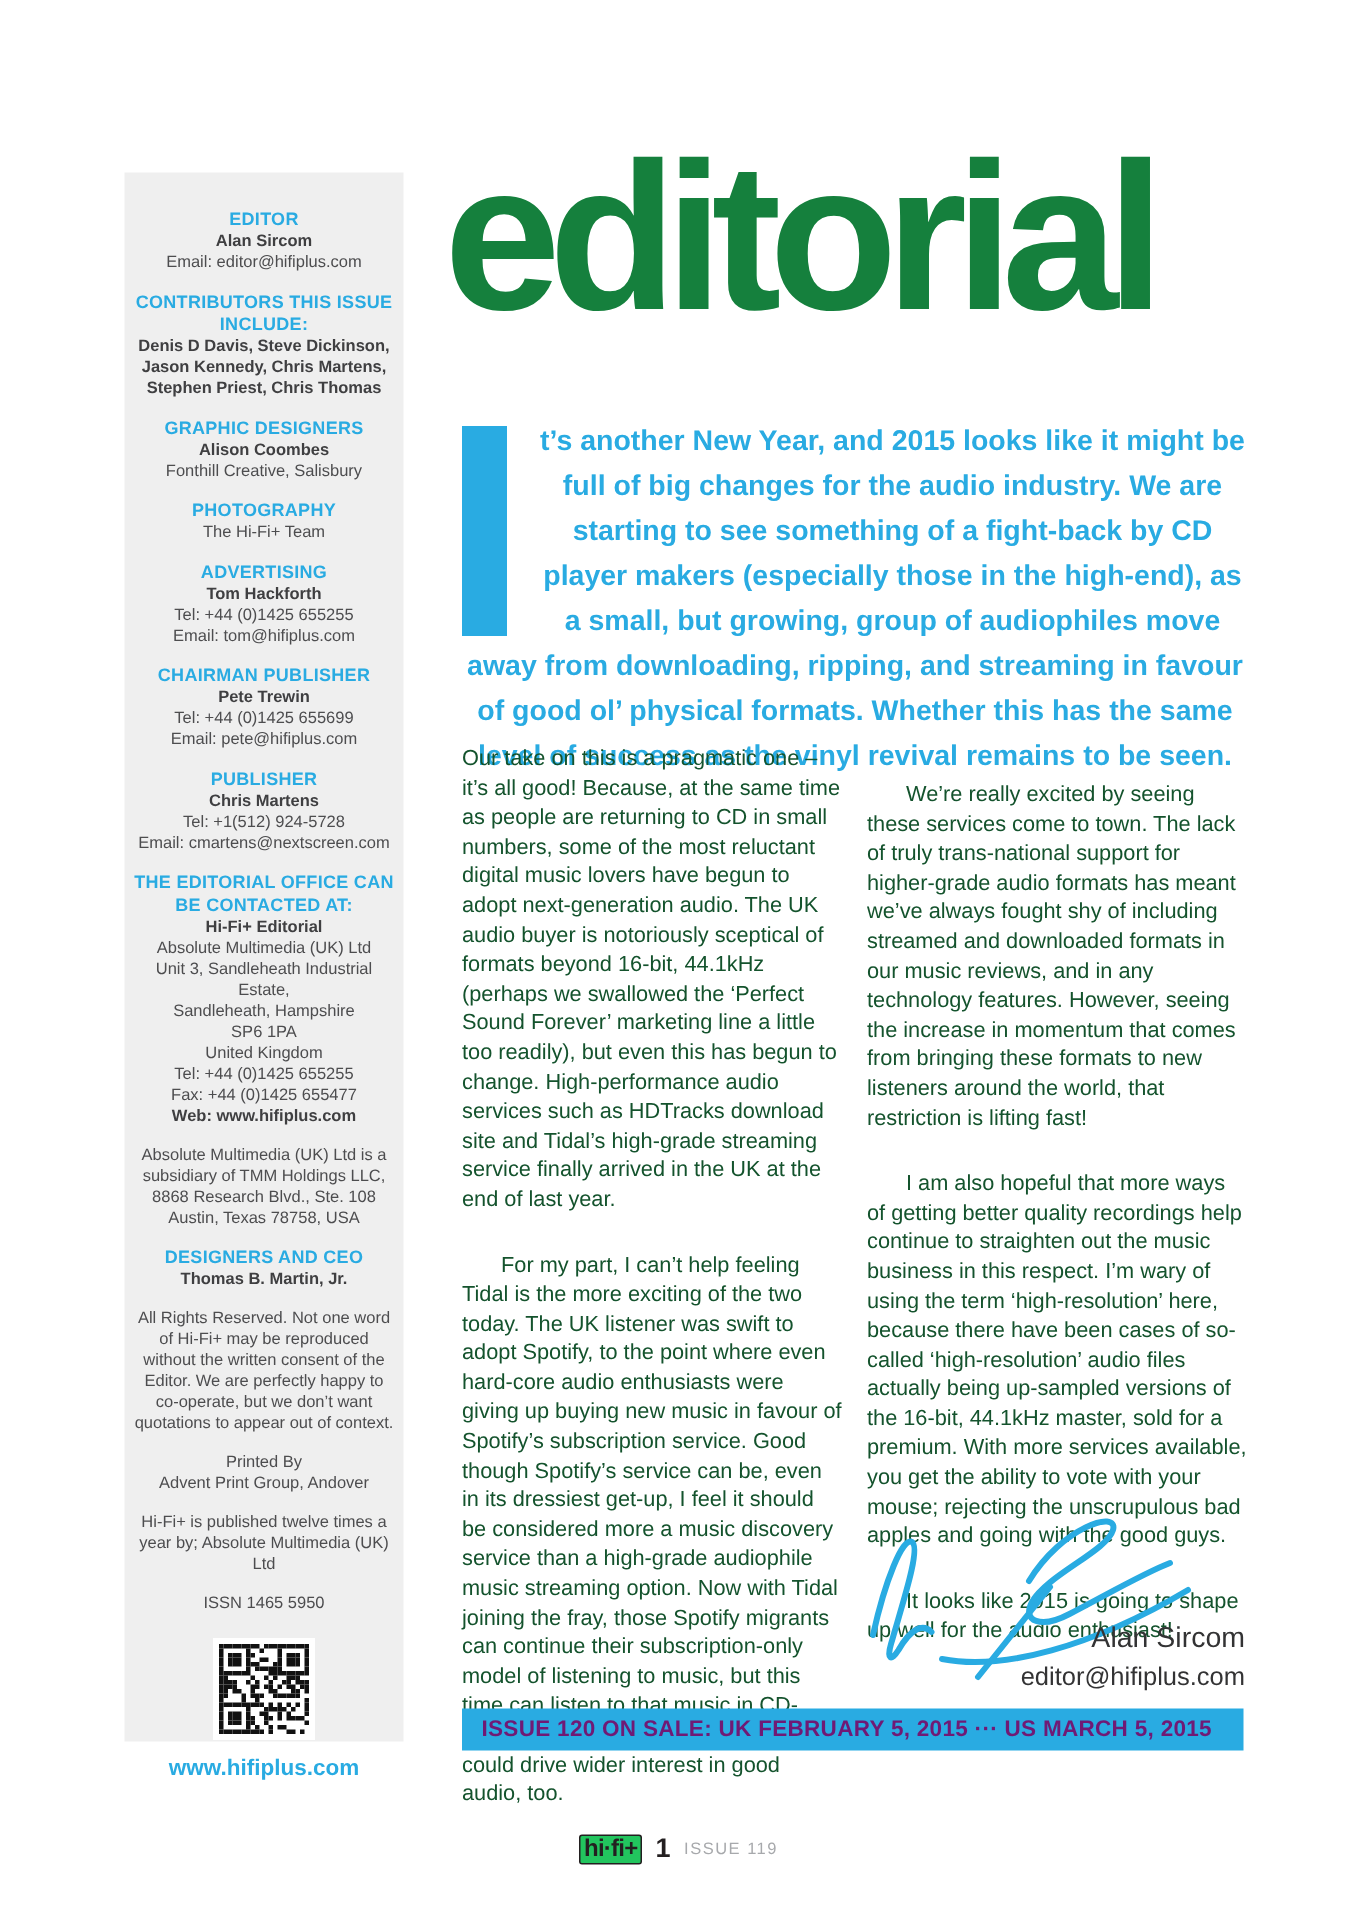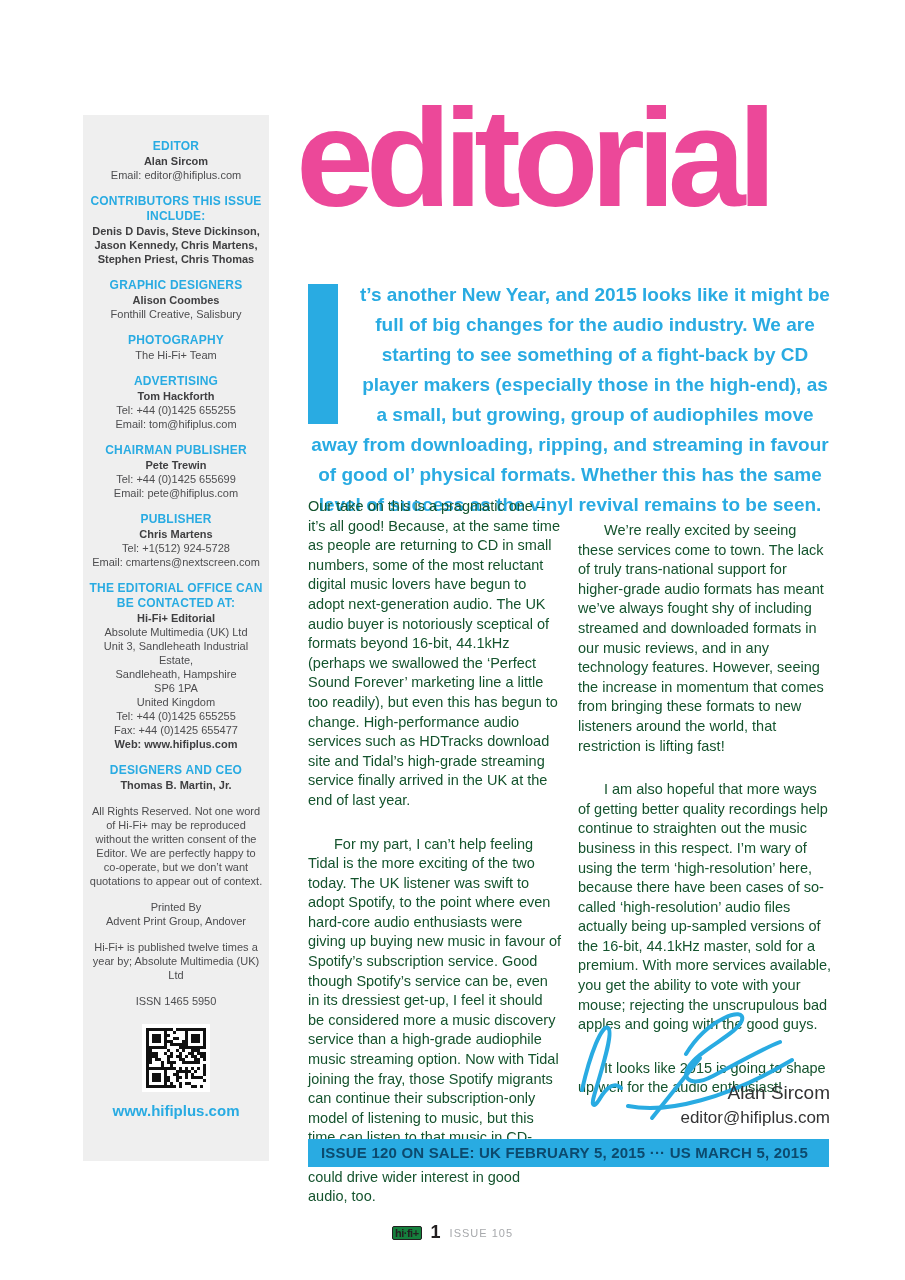--- a/index.html
+++ b/index.html
@@ -22,50 +22,50 @@
   .qr-wrap { display:flex; justify-content:center; margin:16px 0 10px 0; }
   .qr { display:grid; grid-template-columns:repeat(20,3px); grid-template-rows:repeat(20,3px); background:#ffffff; padding:4px; }
   .qr div { width:3px; height:3px; }
   .qr .on { background:#111111; }
   .side-site { color:#29abe2; font-weight:bold; font-size:15px; margin-top:2px; }
 
   
   .title {
     position:absolute; left:296px; top:88px; width:540px;
     font-size:140px; line-height:140px; font-weight:bold; letter-spacing:-8px;
-    color:#ec4899;
+    color:#15803d;
   }
   .intro { position:absolute; left:308px; top:280px; width:524px; color:#29abe2;
     font-size:19px; line-height:30px; font-weight:bold;text-align:center; }
   .dropcap { float:left; width:30px; height:140px; background:#29abe2; margin:4px 20px 0 0; }
 
   .col { position:absolute; top:497px; width:254px; color:#14532d; font-size:14.5px; line-height:19.6px; }
   .col-left { left:308px; }
   .col-right { left:578px; }
   .col p.indent { text-indent:26px;margin-top:24px; }
 
   .signature-svg { position:absolute; left:568px; top:1002px; }
   .sig-block { position:absolute; right:75px; top:1080px; text-align:right; color:#333334; }
   .sig-name { font-size:19px; line-height:26px; }
   .sig-email { font-size:17px; line-height:24px; }
 
   .banner {
     position:absolute; left:308px; top:1139px; width:521px; height:28px;
-    background:#29abe2; color:#0c4a6e; font-weight:bold; font-size:15px;
+    background:#29abe2; color:#701a75; font-weight:bold; font-size:15px;
     line-height:28px; padding-left:13px; letter-spacing:0.2px;
   }
 
   
   .footer {
     position:absolute; left:0; top:1222px; width:100%;
     display:flex; align-items:center; justify-content:center; gap:9px;
   }
   .footer-logo {
-    color:#231f20; font-weight:bold; font-size:11px; letter-spacing:-0.5px;
-    border:1.5px solid #231f20; padding:0 2px; border-radius:2px; background:#15803d;
+    color:#231f20; font-weight:bold; font-size:16px; letter-spacing:-0.5px;
+    border:1.5px solid #231f20; padding:0 2px; border-radius:2px; background:#22c55e;
   }
   .footer-num { color:#231f20; font-weight:bold; font-size:18px; }
   .footer-issue { color:#a7a9ac; font-size:11px; letter-spacing:1px; }
 </style>
 </head>
 <body>
 
 <div class="page">
 
   <aside class="sidebar">
@@ -110,20 +110,23 @@
           <div class="side-heading">THE EDITORIAL OFFICE CAN BE CONTACTED AT:</div>
           <div class="side-line bold">Hi-Fi+ Editorial</div>
           <div class="side-line">Absolute Multimedia (UK) Ltd</div>
           <div class="side-line">Unit 3, Sandleheath Industrial Estate,</div>
           <div class="side-line">Sandleheath, Hampshire</div>
           <div class="side-line">SP6 1PA</div>
           <div class="side-line">United Kingdom</div>
           <div class="side-line">Tel: +44 (0)1425 655255</div>
           <div class="side-line">Fax: +44 (0)1425 655477</div>
           <div class="side-line bold">Web: www.hifiplus.com</div>
+        </div>
+        <div class="side-section">
+          <div class="side-line">Absolute Multimedia (UK) Ltd is a subsidiary of TMM Holdings LLC, 8868 Research Blvd., Ste. 108 Austin, Texas 78758, USA</div>
         </div>
         <div class="side-section">
           <div class="side-heading">DESIGNERS AND CEO</div>
           <div class="side-line bold">Thomas B. Martin, Jr.</div>
         </div>
         <div class="side-section gap-before">
           <div class="side-line">All Rights Reserved. Not one word of Hi-Fi+ may be reproduced without the written consent of the Editor. We are perfectly happy to co-operate, but we don’t want quotations to appear out of context.</div>
         </div>
         <div class="side-section">
           <div class="side-line">Printed By</div>
@@ -570,16 +573,16 @@
   <div class="sig-block">
     <div class="sig-name">Alan Sircom</div>
     <div class="sig-email">editor@hifiplus.com</div>
   </div>
 
   <div class="banner">ISSUE 120 ON SALE: UK FEBRUARY 5, 2015 ··· US MARCH 5, 2015</div>
 
   <div class="footer">
     <span class="footer-logo">hi·fi+</span>
     <span class="footer-num">1</span>
-    <span class="footer-issue">ISSUE 105</span>
+    <span class="footer-issue">ISSUE 119</span>
   </div>
 
 </div>
 
 </body></html>

